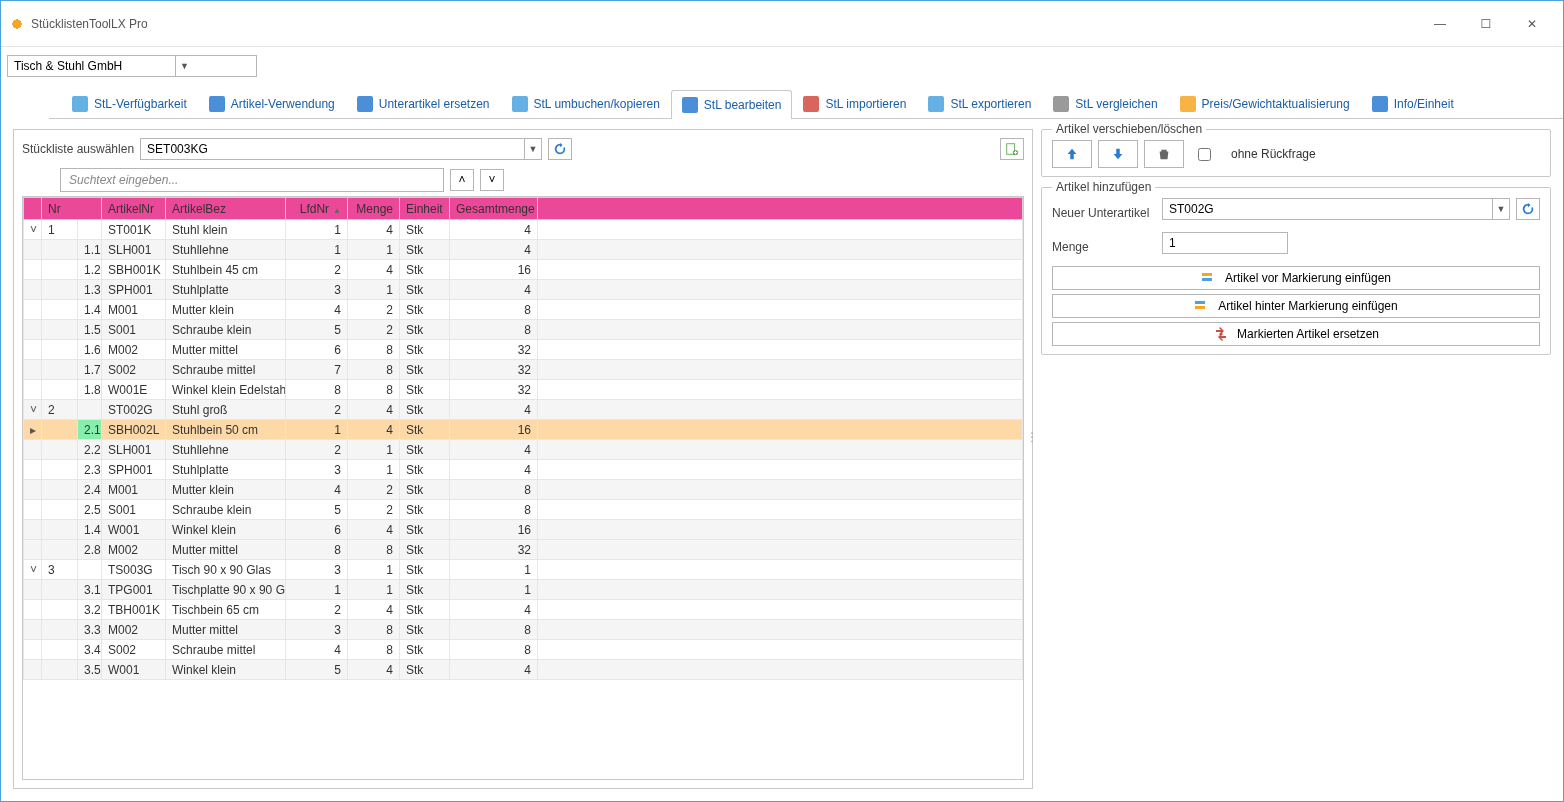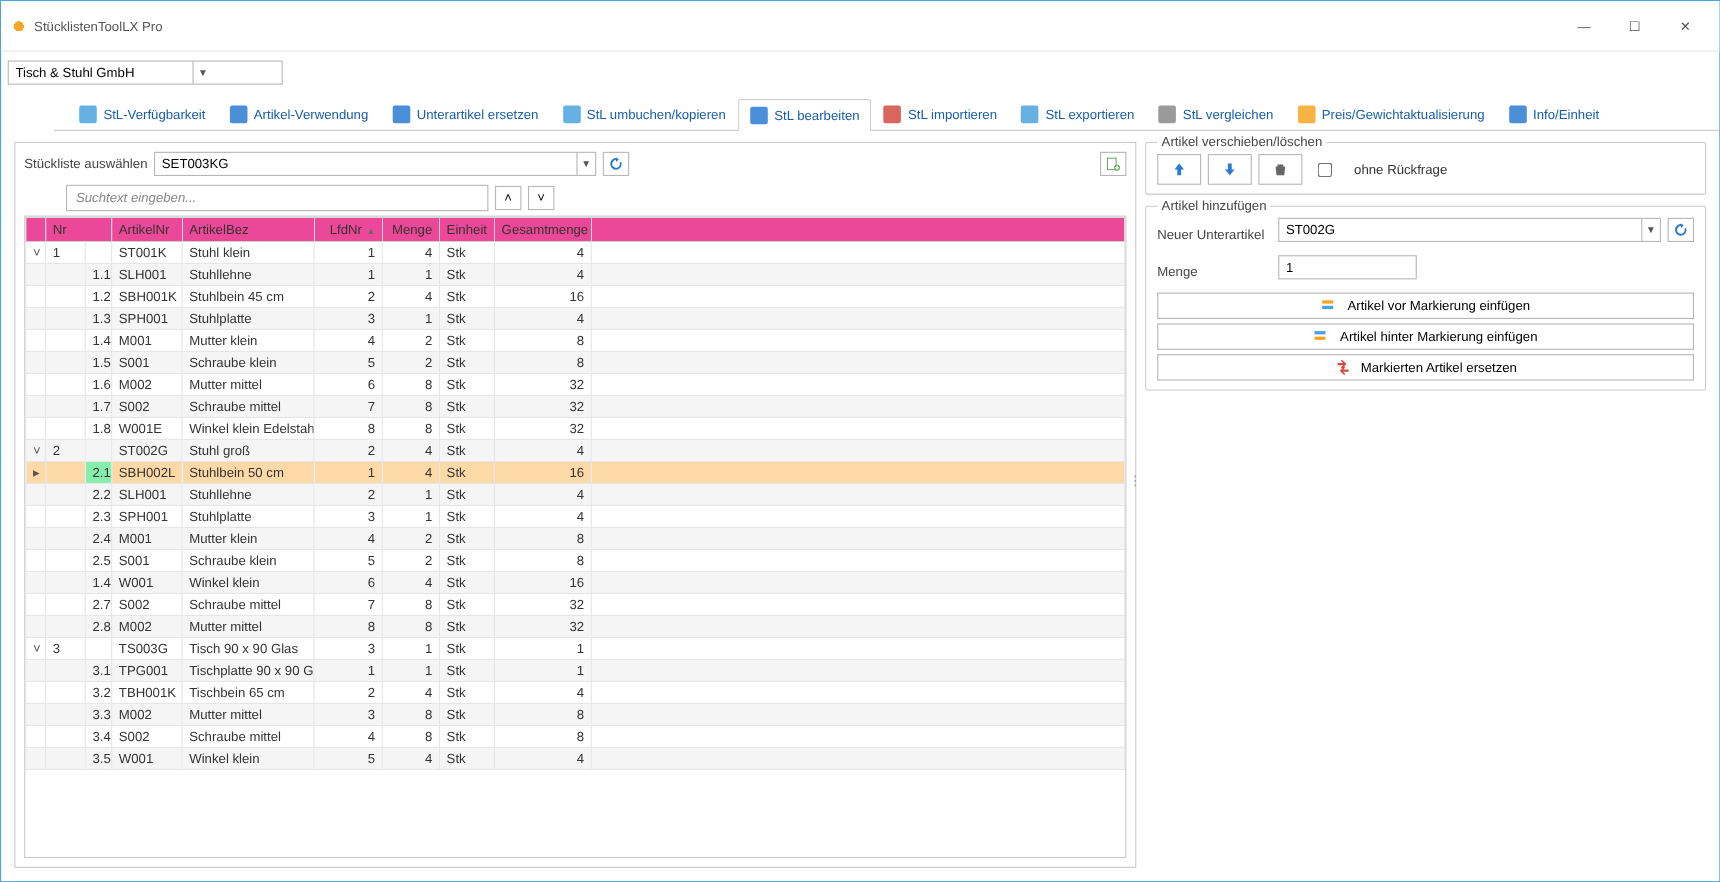--- a/index.html
+++ b/index.html
@@ -360,32 +360,20 @@
               <tr class="alt">
                 <td class="exp"></td>
                 <td></td>
                 <td class="nr">1.4</td>
                 <td>W001</td>
                 <td>Winkel klein</td>
                 <td class="num">6</td>
                 <td class="num">4</td>
                 <td>Stk</td>
                 <td class="num">16</td>
-                <td></td>
-              </tr>
-              <tr class="">
-                <td class="exp"></td>
-                <td></td>
-                <td class="nr">2.7</td>
-                <td>S002</td>
-                <td>Schraube mittel</td>
-                <td class="num">7</td>
-                <td class="num">8</td>
-                <td>Stk</td>
-                <td class="num">32</td>
                 <td></td>
               </tr>
               <tr class="alt">
                 <td class="exp"></td>
                 <td></td>
                 <td class="nr">2.8</td>
                 <td>M002</td>
                 <td>Mutter mittel</td>
                 <td class="num">8</td>
                 <td class="num">8</td>

